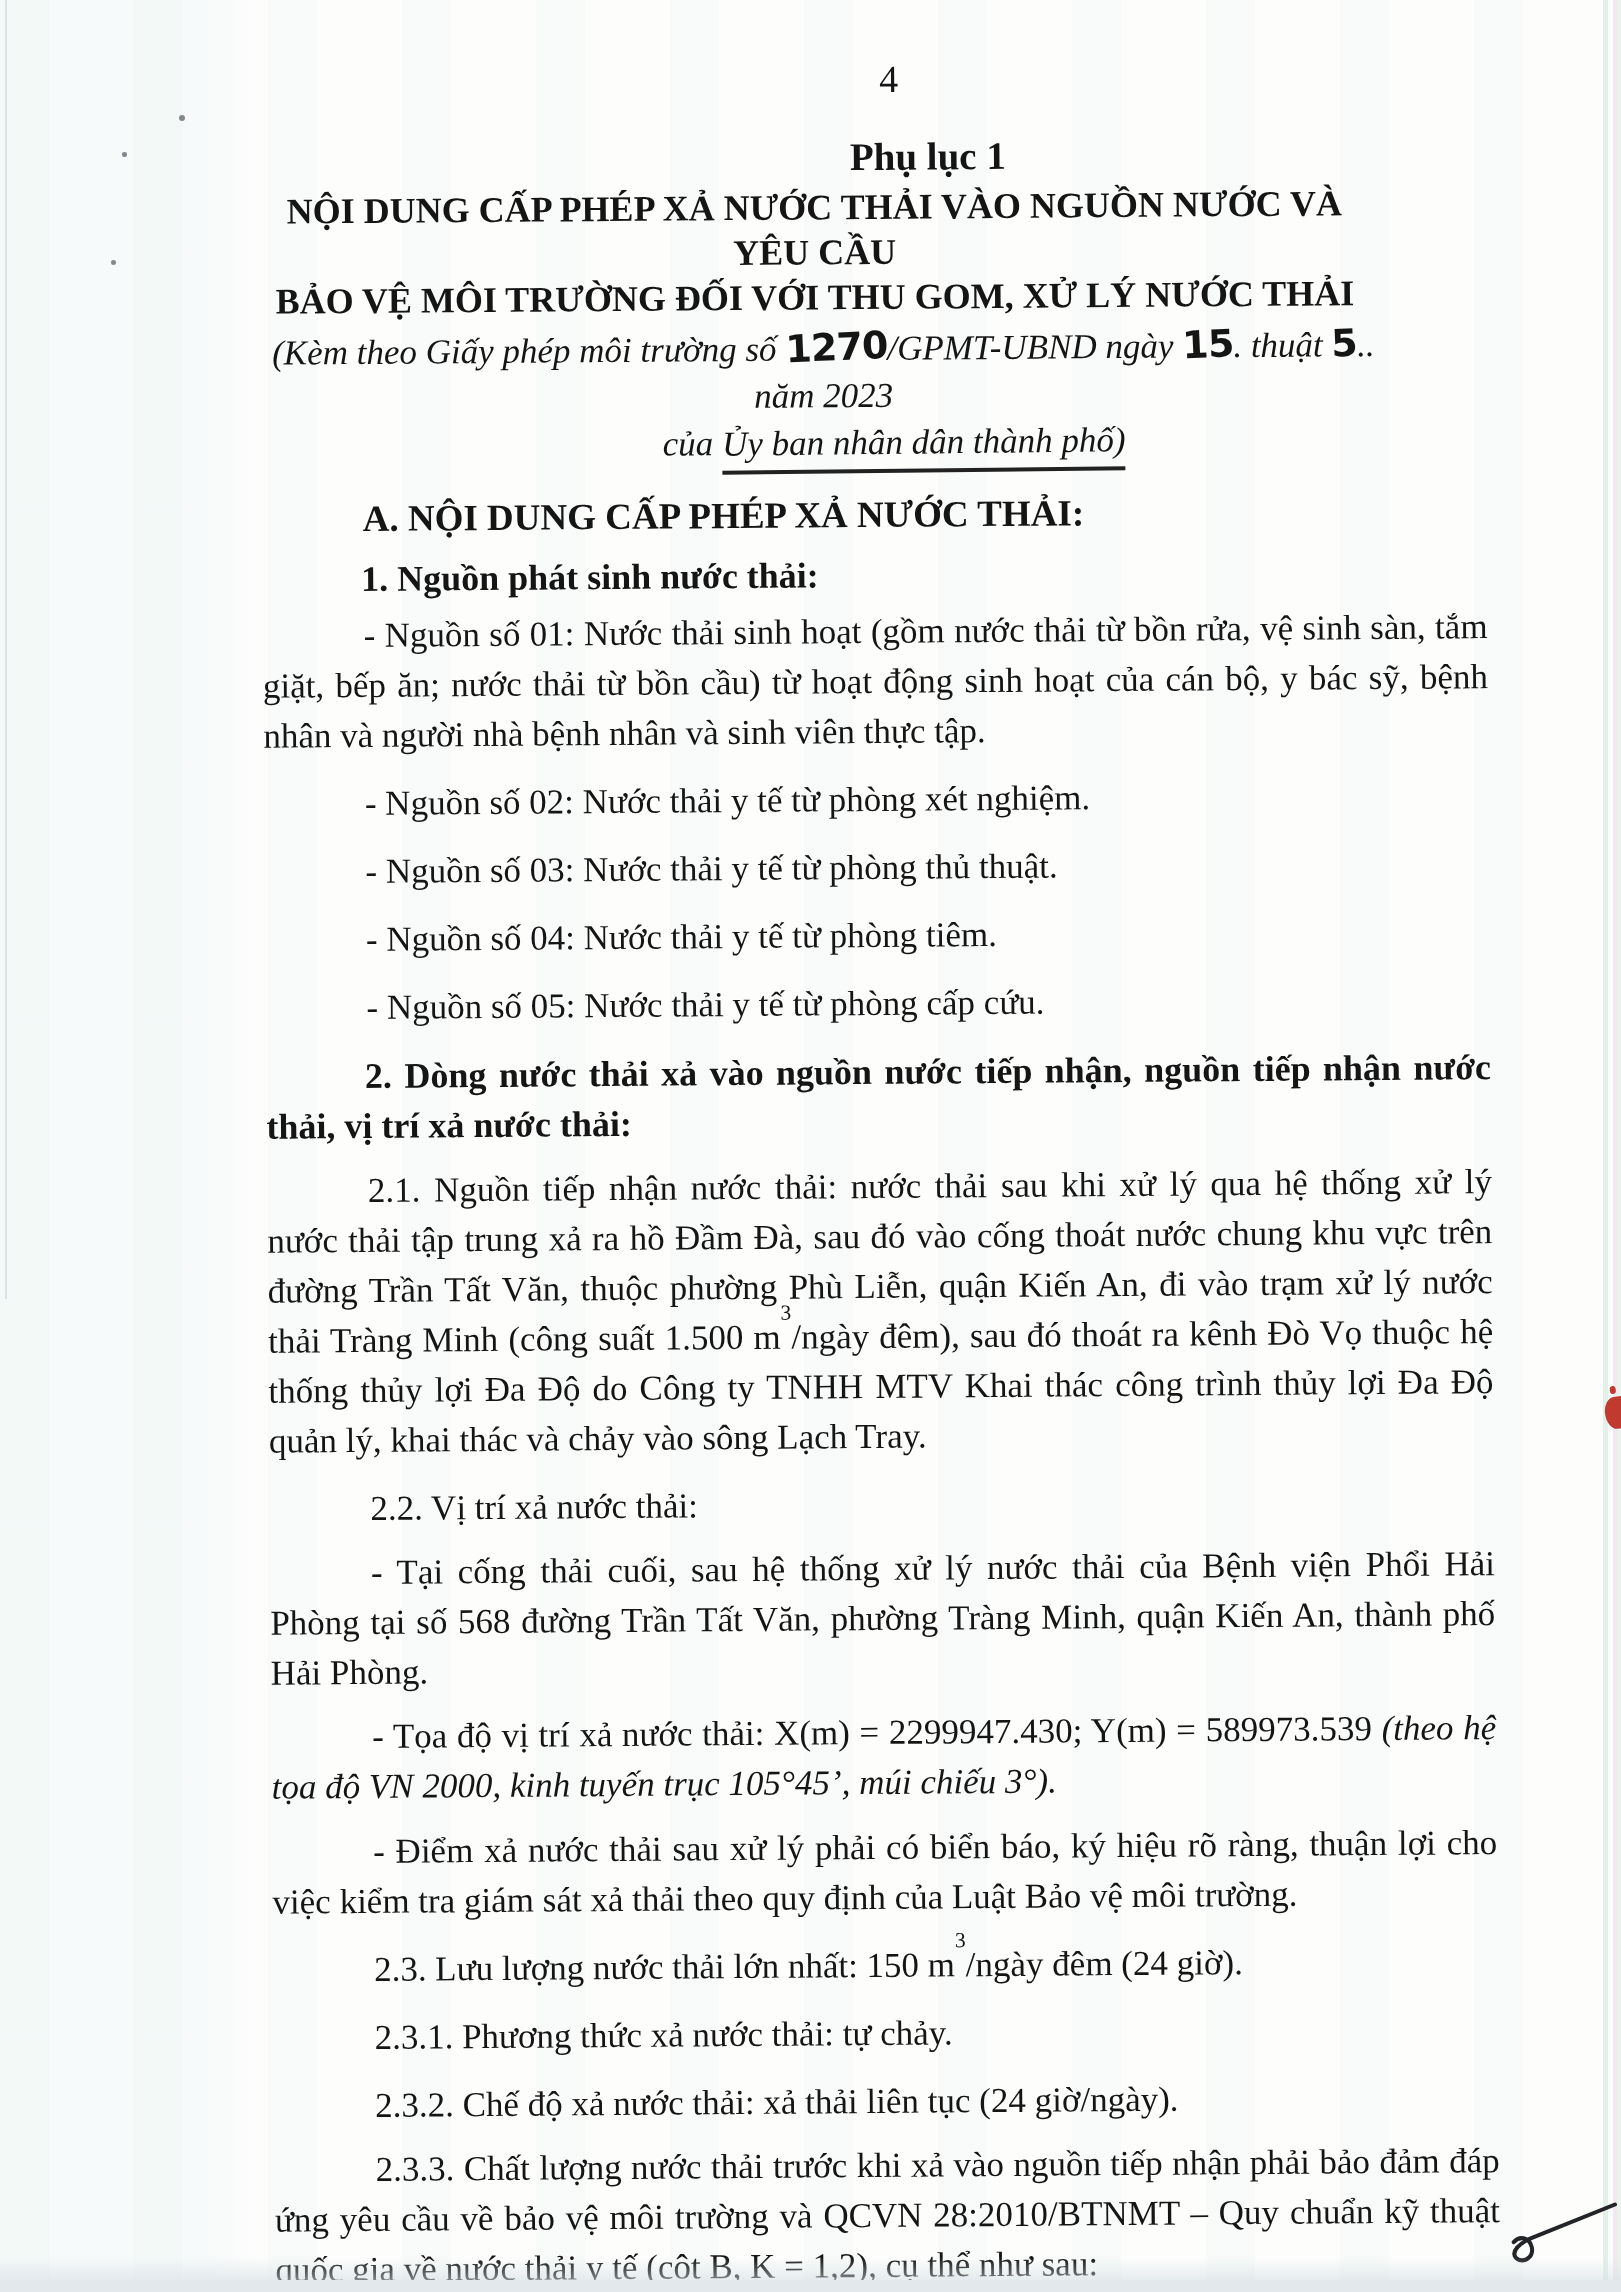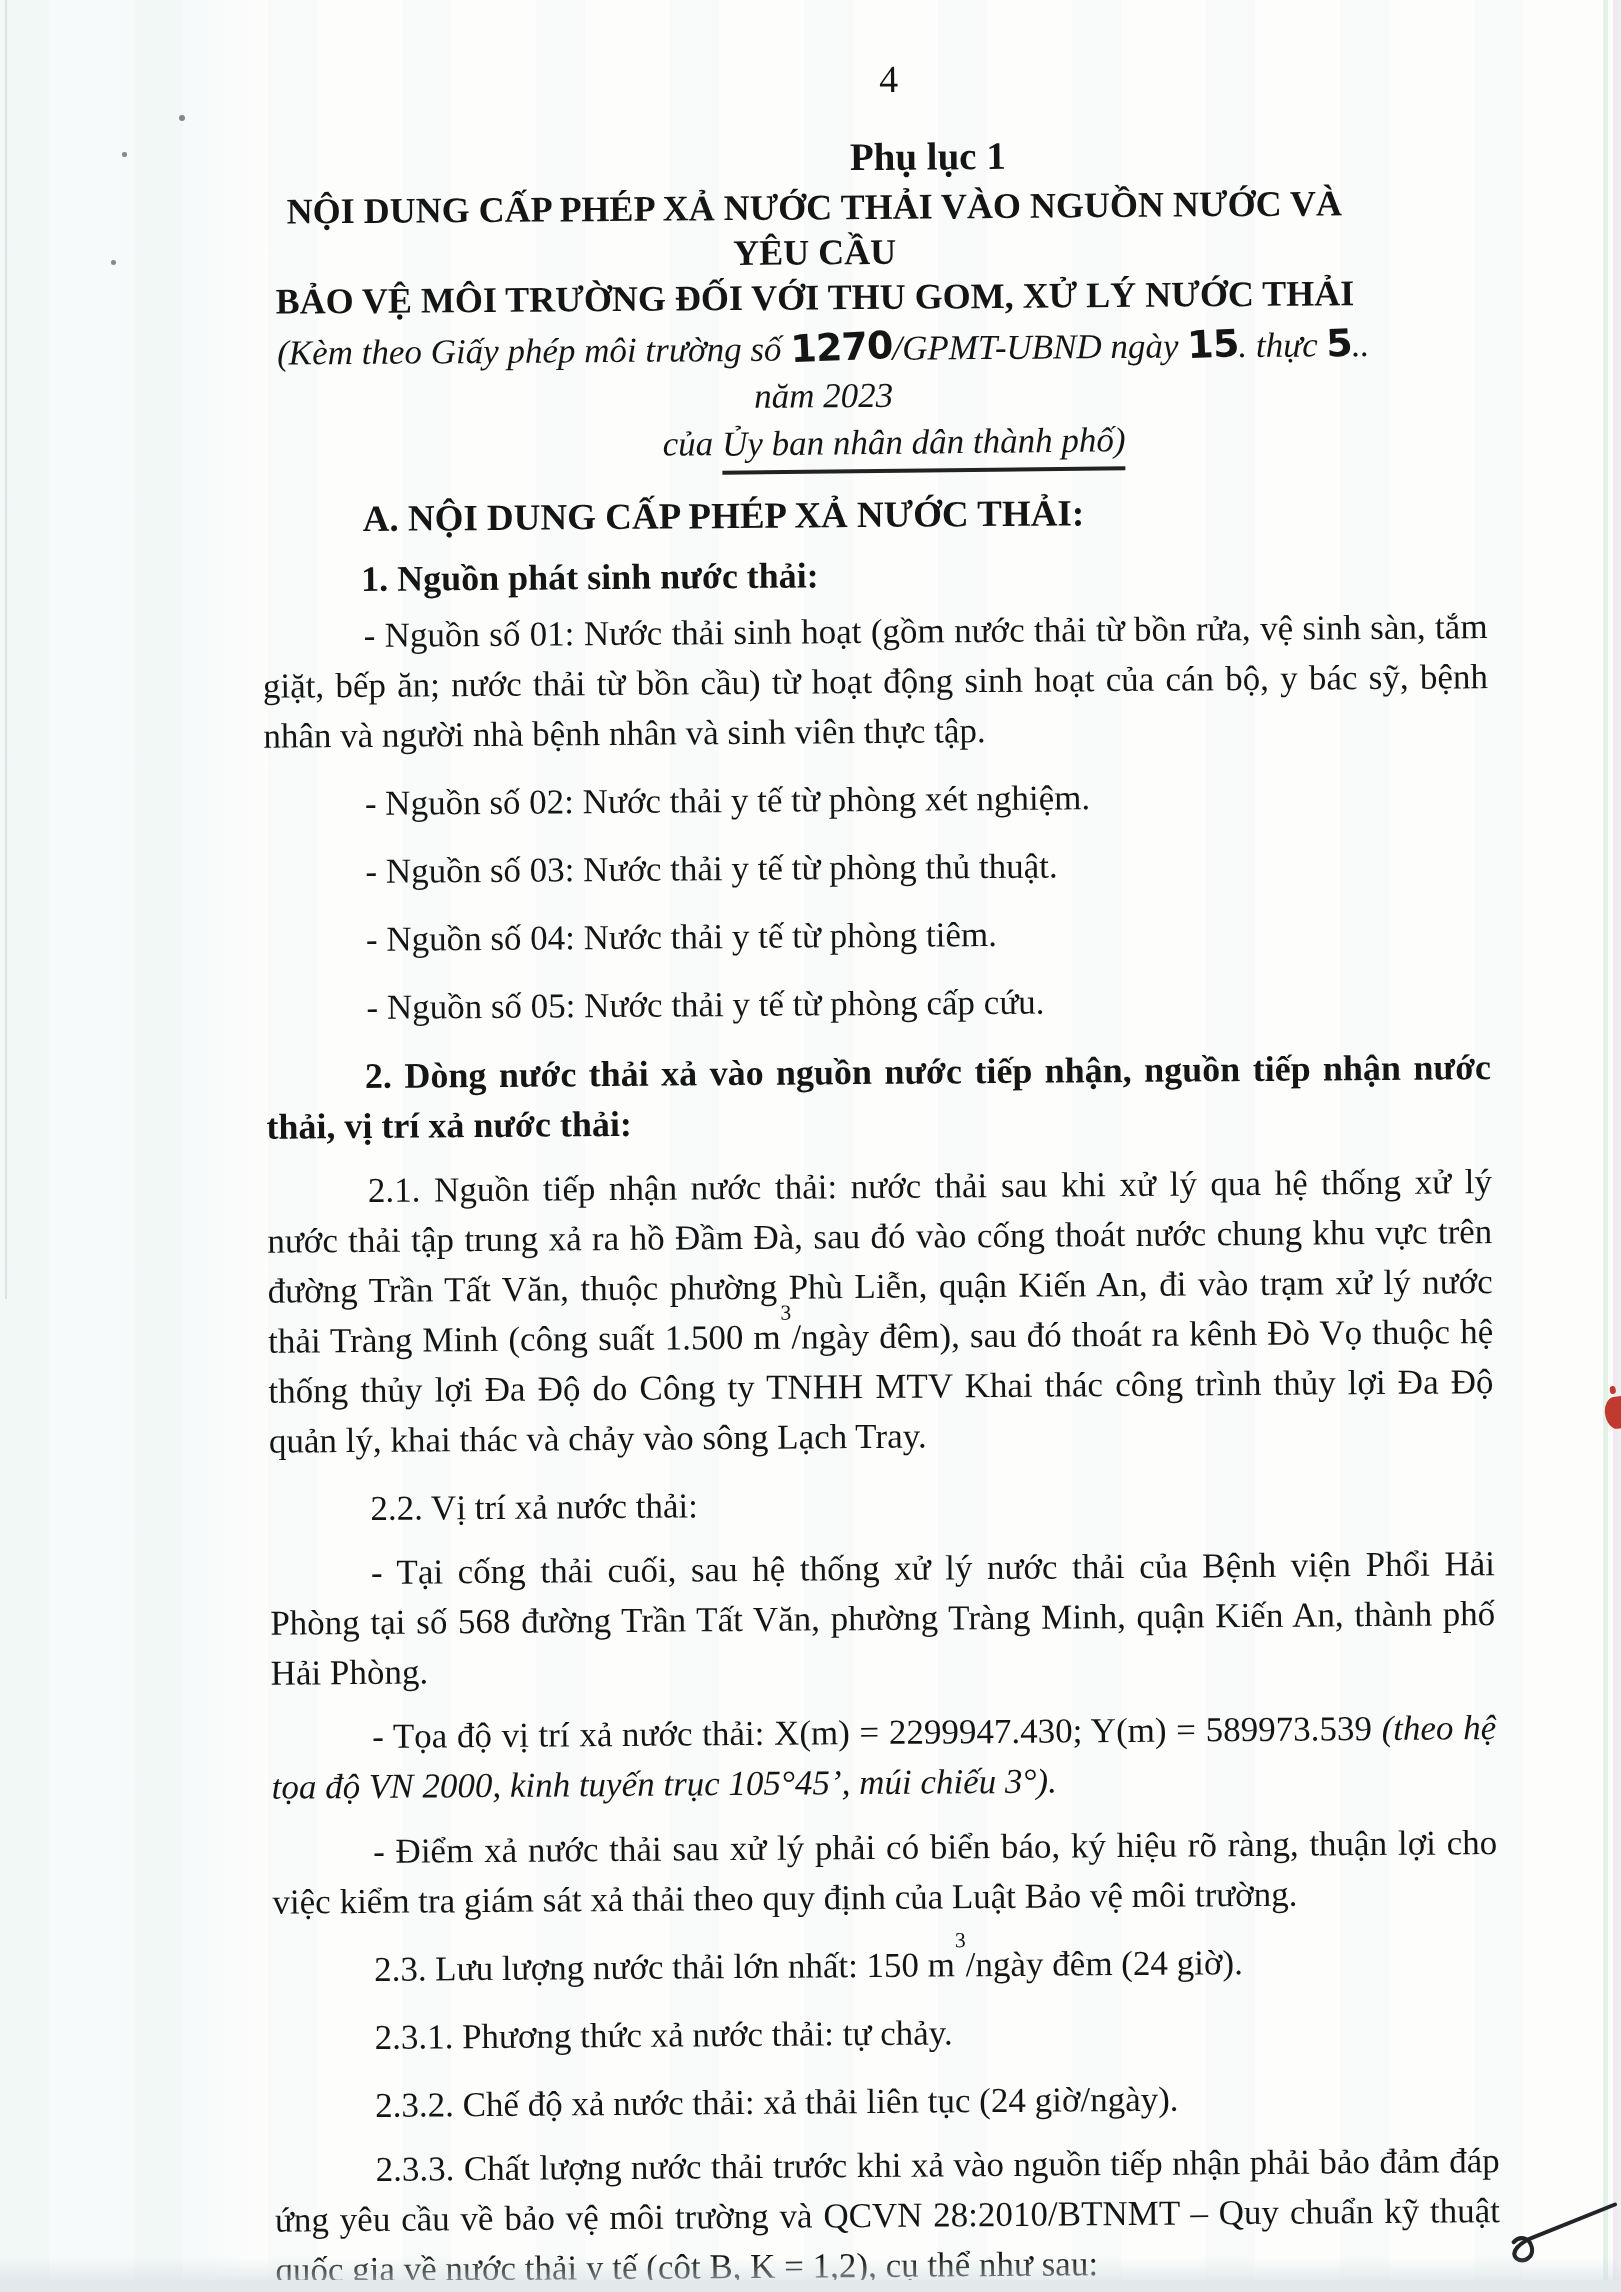--- a/index.html
+++ b/index.html
@@ -66,21 +66,21 @@
 
 <div class="content">
 
   <div class="pagenum">4</div>
 
   <div class="appendix">Phụ lục 1</div>
 
   <div class="doc-title first">NỘI DUNG CẤP PHÉP XẢ NƯỚC THẢI VÀO NGUỒN NƯỚC VÀ YÊU CẦU</div>
   <div class="doc-title">BẢO VỆ MÔI TRƯỜNG ĐỐI VỚI THU GOM, XỬ LÝ NƯỚC THẢI</div>
 
-  <div class="cite"><span>(Kèm theo Giấy phép môi trường số </span><span class="hw">1270</span><span>/GPMT-UBND ngày </span><span class="hw">15</span><span>. thực </span><span class="hw">5</span><span>.. năm 2023</span></div>
+  <div class="cite"><span>(Kèm theo Giấy phép môi trường số </span><span class="hw">1270</span><span>/GPMT-UBND ngày </span><span class="hw">15</span><span>. thuật </span><span class="hw">5</span><span>.. năm 2023</span></div>
 
   <div class="cite second"><span>của </span><span class="u-hand">Ủy ban nhân dân thành phố)</span></div>
 
   <div class="h-a">A. NỘI DUNG CẤP PHÉP XẢ NƯỚC THẢI:</div>
 
   <div class="h-s1">1. Nguồn phát sinh nước thải:</div>
 
   <p class="body">- Nguồn số 01: Nước thải sinh hoạt (gồm nước thải từ bồn rửa, vệ sinh sàn, tắm giặt, bếp ăn; nước thải từ bồn cầu) từ hoạt động sinh hoạt của cán bộ, y bác sỹ, bệnh nhân và người nhà bệnh nhân và sinh viên thực tập.</p>
 
   <p class="bullet">- Nguồn số 02: Nước thải y tế từ phòng xét nghiệm.</p>

